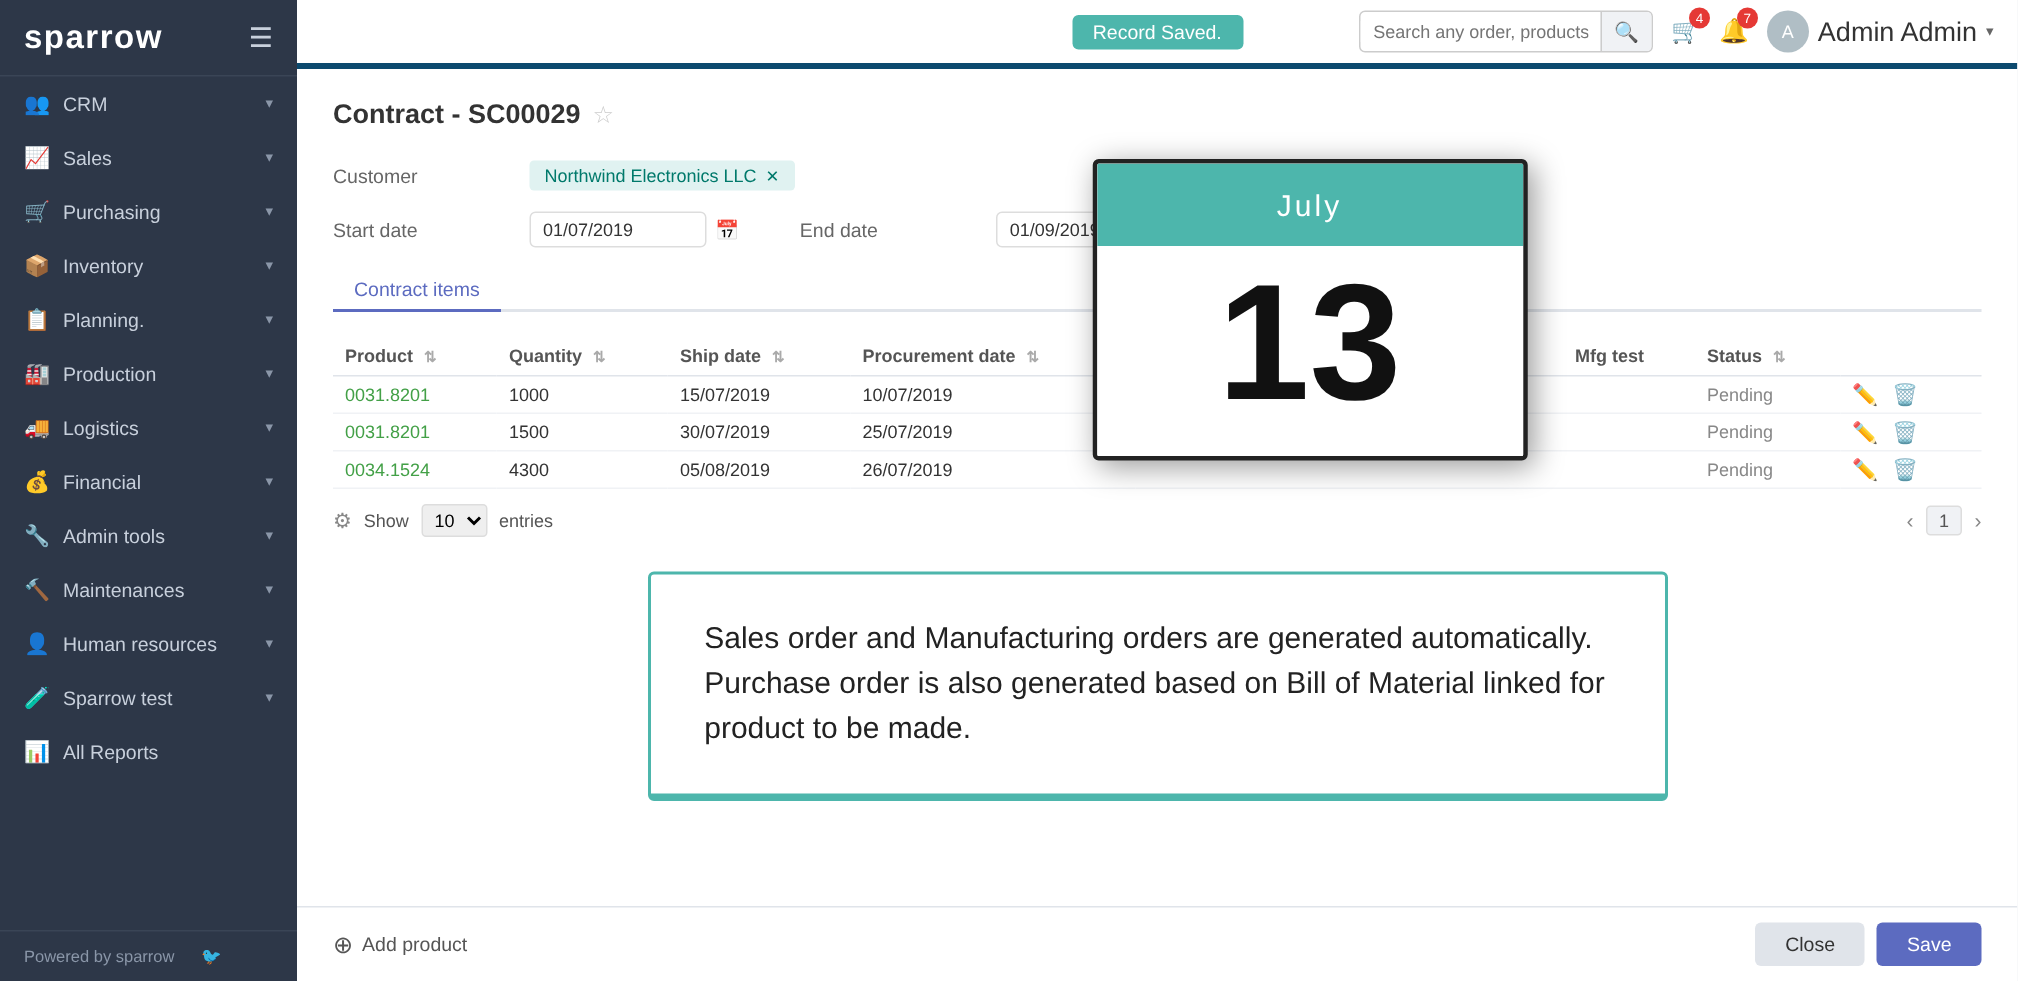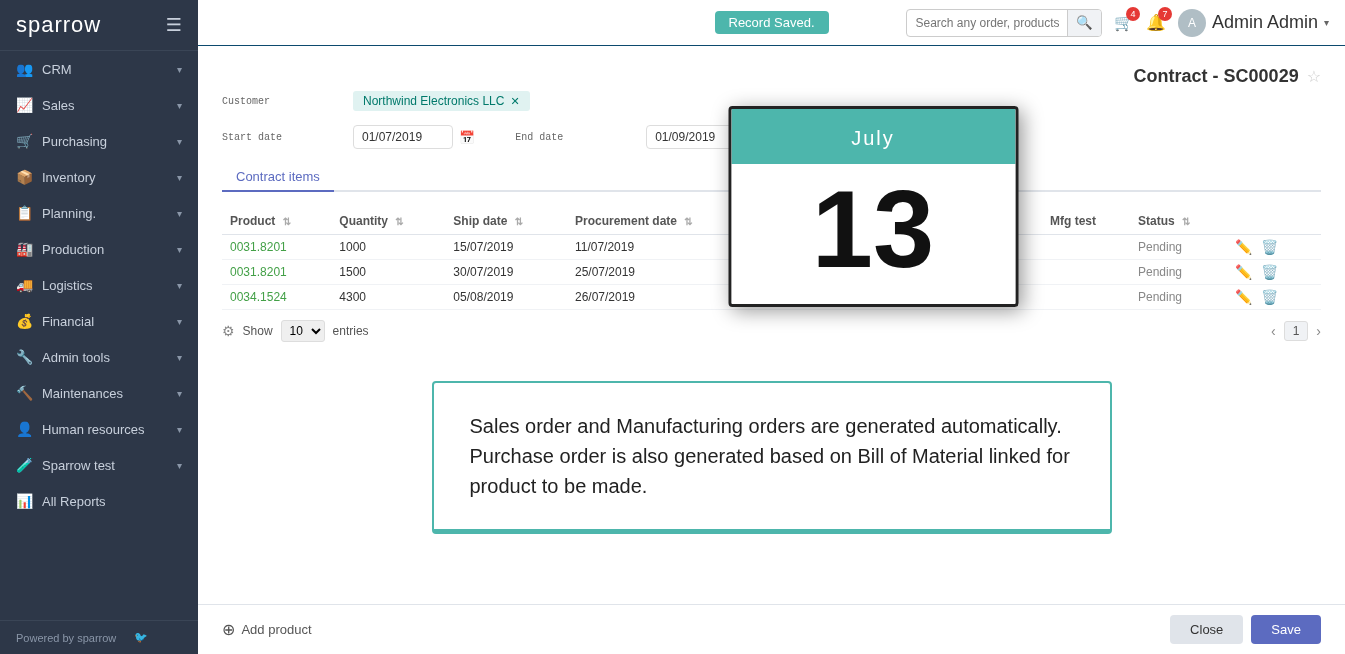--- a/index.html
+++ b/index.html
@@ -18,21 +18,21 @@
     .sidebar-logo {
       padding: 12px 16px;
       display: flex;
       align-items: center;
       justify-content: space-between;
       border-bottom: 1px solid #3a4556;
     }
     .sidebar-logo-text {
       color: #fff;
       font-size: 22px;
-      font-weight: 400;
+      font-weight: 700;
       letter-spacing: 1px;
     }
     .sidebar-menu-icon {
       color: #c8d0dc;
       font-size: 18px;
       cursor: pointer;
     }
     .sidebar-item {
       display: flex;
       align-items: center;
@@ -76,21 +76,21 @@
     }
 
     
     .topbar {
       background: #fff;
       height: 46px;
       display: flex;
       align-items: center;
       justify-content: space-between;
       padding: 0 16px;
-      border-bottom: 1px solid #0c4a6e;
+      border-bottom: 4px solid #0c4a6e;
       position: relative;
     }
     .topbar-center {
       position: absolute;
       left: 50%;
       transform: translateX(-50%);
     }
     .record-saved-badge {
       background: #4db6ac;
       color: #fff;
@@ -176,41 +176,39 @@
       overflow-y: auto;
       padding: 20px 24px;
       position: relative;
       background: #fff;
     }
 
     .page-title {
       display: flex;
       align-items: center;
       gap: 8px;
-      margin-bottom: 4px;
-      justify-content: flex-end;
+      margin-bottom: 20px;
     }
     .page-title-text {
       font-size: 18px;
       font-weight: 600;
       color: #333;
     }
     .star-icon { color: #ccc; font-size: 16px; cursor: pointer; }
 
     .form-row {
       display: flex;
       align-items: center;
       margin-bottom: 14px;
       gap: 40px;
     }
     .form-label {
       width: 80px;
       color: #666;
-      font-size: 10px;
-      font-family: Liberation Mono, monospace;
+      font-size: 13px;
     }
     .form-value {
       display: flex;
       align-items: center;
       gap: 6px;
       padding-left: 11px;
     }
     .tag {
       background: #e0f2f1;
       color: #00796b;
@@ -220,21 +218,21 @@
       display: flex;
       align-items: center;
       gap: 6px;
     }
     .tag-close { cursor: pointer; color: #00796b; font-size: 11px; }
     .date-input {
       border: 1px solid #ddd;
       border-radius: 4px;
       padding: 4px 8px;
       font-size: 12px;
-      width: 100px;
+      width: 118px;
       color: #333;
     }
     .cal-icon { color: #888; cursor: pointer; }
 
     .tabs-bar {
       border-bottom: 2px solid #e0e4ea;
       margin-bottom: 16px;
     }
     .tab {
       display: inline-block;
@@ -584,21 +582,21 @@
           <th>Mfg test</th>
           <th>Status <span class="sort-icon">⇅</span></th>
           <th></th>
         </tr>
       </thead>
       <tbody>
         <tr>
           <td class="link">0031.8201</td>
           <td>1000</td>
           <td>15/07/2019</td>
-          <td>11/07/2019</td>
+          <td>10/07/2019</td>
           <td></td>
           <td></td>
           <td></td>
           <td class="status">Pending</td>
           <td>
             <span class="action-icon">✏️</span>
             <span class="action-icon">🗑️</span>
           </td>
         </tr>
         <tr>

